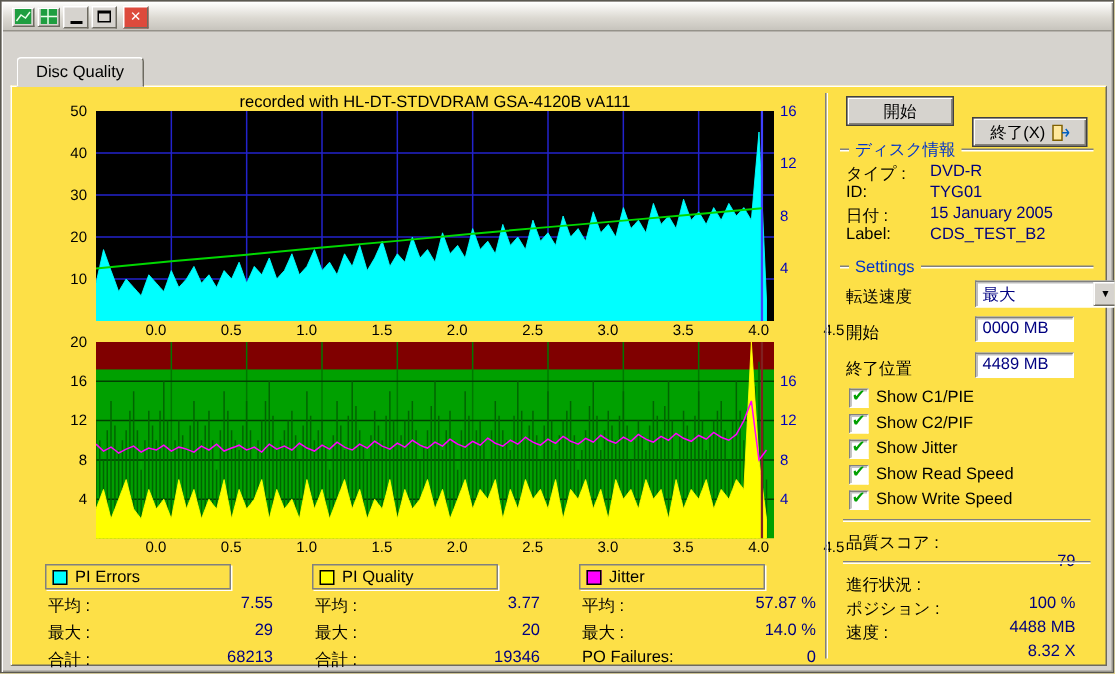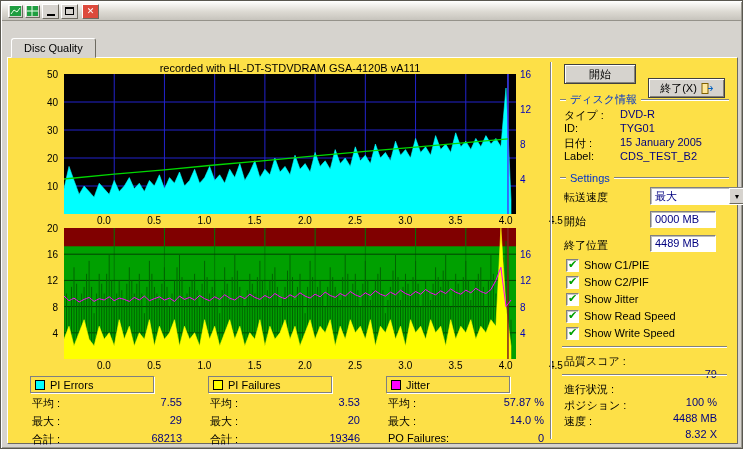--- a/index.html
+++ b/index.html
@@ -404,25 +404,25 @@
           <span class="val">29</span>
         </div>
       <div class="legend-row">
           <span>合計 :</span>
           <span class="val">68213</span>
         </div>
     </div>
     <div class="legend" style="left:200px">
       <div class="legend-box">
         <span class="swatch" style="background: rgb(255, 255, 0);"></span>
-        <span>PI Failures</span>
+        <span>PI Quality</span>
       </div>
       <div class="legend-row">
           <span>平均 :</span>
-          <span class="val">3.53</span>
+          <span class="val">3.77</span>
         </div>
       <div class="legend-row">
           <span>最大 :</span>
           <span class="val">20</span>
         </div>
       <div class="legend-row">
           <span>合計 :</span>
           <span class="val">19346</span>
         </div>
     </div>

